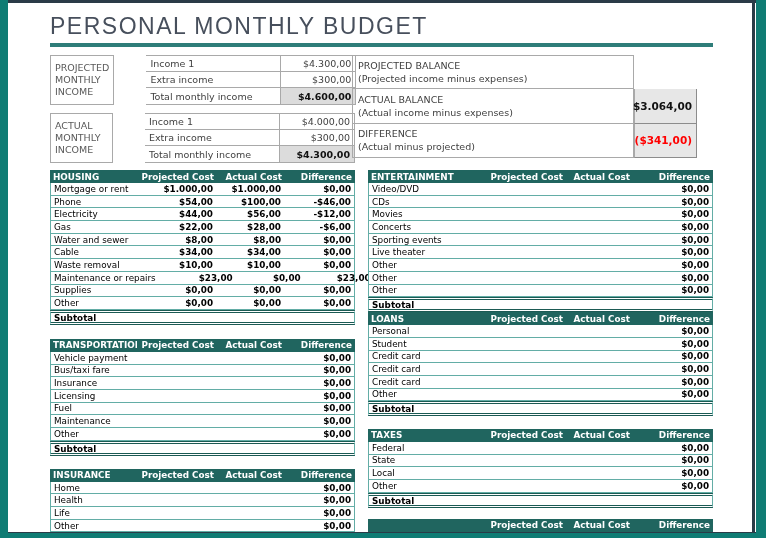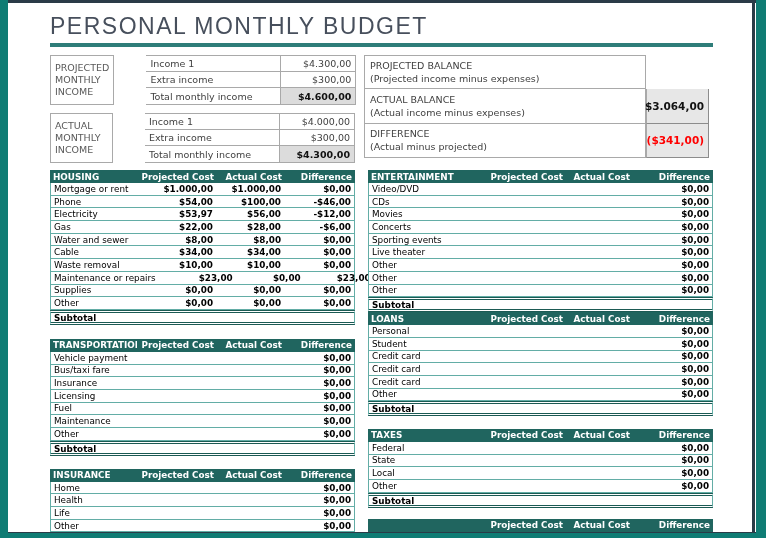--- a/index.html
+++ b/index.html
@@ -43,21 +43,21 @@
     width:135px;border:1px solid var(--gray-border);border-left:none;
     padding:0 4px;display:flex;align-items:center;color:#3F3F3F;
   }
   .inc-row + .inc-row .inc-name,.inc-row + .inc-row .inc-val{border-top:none;}
   .inc-val{
     width:75px;border:1px solid var(--gray-border);border-left:none;
     padding:0 4px;display:flex;align-items:center;justify-content:flex-end;color:#3F3F3F;
   }
   .inc-row.total .inc-val{background:var(--total-bg);font-weight:bold;color:#111;}
   
-  .balance{position:absolute;left:364px;top:55px;width:345px;font-size:9.5px;}
+  .balance{position:absolute;left:352px;top:55px;width:345px;font-size:9.5px;}
   .bal-row{display:flex;height:34.3px;}
   .bal-row + .bal-row .bal-label,.bal-row + .bal-row .bal-val{border-top:none;}
   .bal-label{
     width:282px;border:1px solid var(--gray-border);padding:2px 5px;
     display:flex;flex-direction:column;justify-content:center;color:#3F3F3F;line-height:1.4;
   }
   .bal-val{
     width:63px;border:1px solid #8C8C8C;border-left:1px solid var(--gray-border);
     background:var(--balance-bg);display:flex;align-items:center;justify-content:flex-end;
     padding:0 4px;font-size:10.5px;font-weight:bold;color:#111;
@@ -179,21 +179,21 @@
           <div class="t-cell t-num">$0,00</div>
         </div>
         <div class="t-row">
           <div class="t-cell t-label">Phone</div>
           <div class="t-cell t-num">$54,00</div>
           <div class="t-cell t-num">$100,00</div>
           <div class="t-cell t-num">-$46,00</div>
         </div>
         <div class="t-row">
           <div class="t-cell t-label">Electricity</div>
-          <div class="t-cell t-num">$53,97</div>
+          <div class="t-cell t-num">$44,00</div>
           <div class="t-cell t-num">$56,00</div>
           <div class="t-cell t-num">-$12,00</div>
         </div>
         <div class="t-row">
           <div class="t-cell t-label">Gas</div>
           <div class="t-cell t-num">$22,00</div>
           <div class="t-cell t-num">$28,00</div>
           <div class="t-cell t-num">-$6,00</div>
         </div>
         <div class="t-row">

